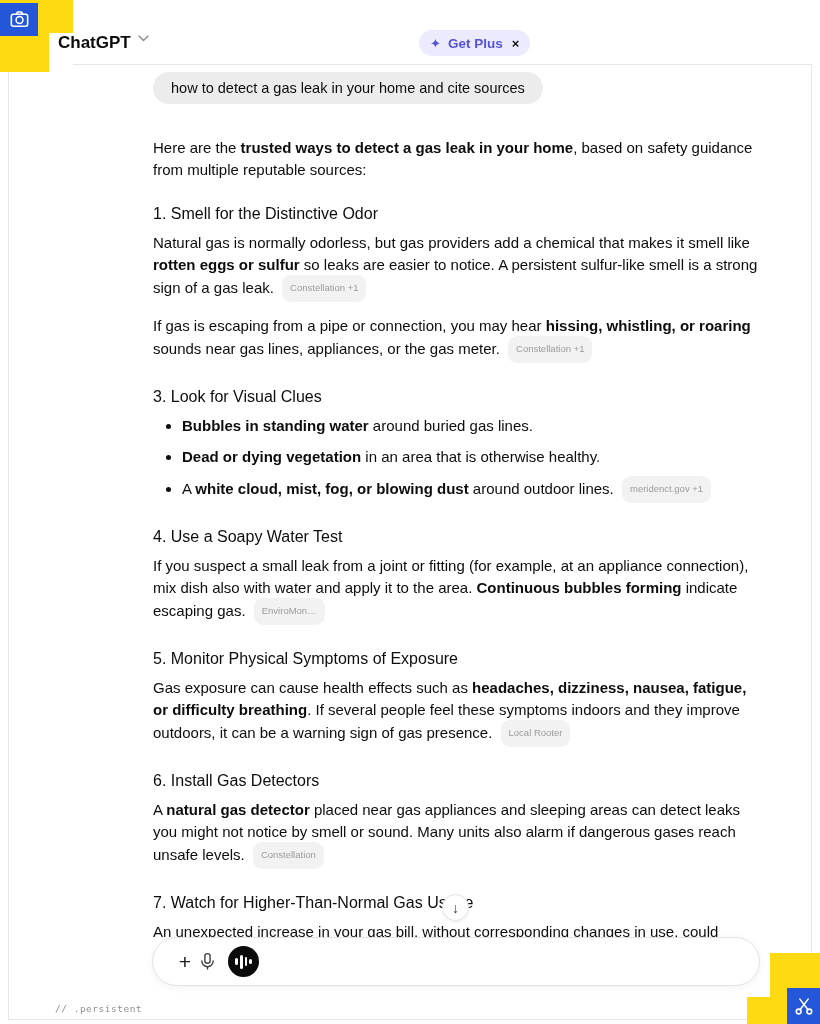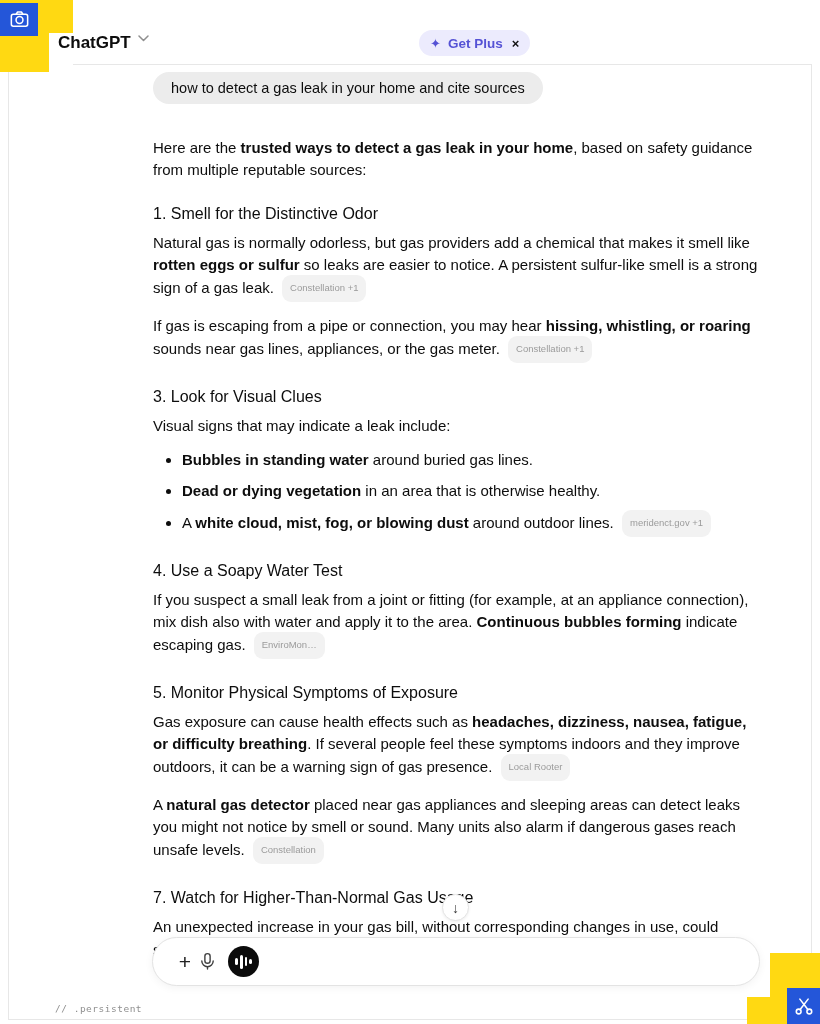--- a/index.html
+++ b/index.html
@@ -103,30 +103,30 @@
       <div class="bubble">how to detect a gas leak in your home and cite sources</div>
     </div>
 
     <p class="body intro"><span>Here are the </span><span class="b">trusted ways to detect a gas leak in your home</span><span>, based on safety guidance from multiple reputable sources:</span></p>
 
     <div>
         <h3 class="sec">1. Smell for the Distinctive Odor</h3>
         <p class="body"><span>Natural gas is normally odorless, but gas providers add a chemical that makes it smell like </span><span class="b">rotten eggs or sulfur</span><span> so leaks are easier to notice. A persistent sulfur-like smell is a strong sign of a gas leak. </span><span class="cite">Constellation  +1</span></p>
         <p class="body"><span>If gas is escaping from a pipe or connection, you may hear </span><span class="b">hissing, whistling, or roaring</span><span> sounds near gas lines, appliances, or the gas meter. </span><span class="cite">Constellation  +1</span></p>
         <h3 class="sec">3. Look for Visual Clues</h3>
-        <p class="body"><span>Visual signs that may indicate a leak include:</span></p>
         <ul class="blist">
           <li><span class="b">Bubbles in standing water</span><span> around buried gas lines.</span></li>
           <li><span class="b">Dead or dying vegetation</span><span> in an area that is otherwise healthy.</span></li>
           <li><span>A </span><span class="b">white cloud, mist, fog, or blowing dust</span><span> around outdoor lines. </span><span class="cite">meridenct.gov  +1</span></li>
         </ul>
         <h3 class="sec">4. Use a Soapy Water Test</h3>
         <p class="body"><span>If you suspect a small leak from a joint or fitting (for example, at an appliance connection), mix dish also with water and apply it to the area. </span><span class="b">Continuous bubbles forming</span><span> indicate escaping gas. </span><span class="cite">EnviroMon…</span></p>
         <h3 class="sec">5. Monitor Physical Symptoms of Exposure</h3>
         <p class="body"><span>Gas exposure can cause health effects such as </span><span class="b">headaches, dizziness, nausea, fatigue, or difficulty breathing</span><span>. If several people feel these symptoms indoors and they improve outdoors, it can be a warning sign of gas presence. </span><span class="cite">Local Rooter</span></p>
+        <h3 class="sec">6. Install Gas Detectors</h3>
         <p class="body"><span>A </span><span class="b">natural gas detector</span><span> placed near gas appliances and sleeping areas can detect leaks you might not notice by smell or sound. Many units also alarm if dangerous gases reach unsafe levels. </span><span class="cite">Constellation</span></p>
         <h3 class="sec">7. Watch for Higher-Than-Normal Gas Usage</h3>
         <p class="body"><span>An unexpected increase in your gas bill, without corresponding changes in use, could suggest a slow or hidden leak. </span><span class="cite">Constellation</span></p>
       </div>
 
   </div>
 </div>
 
 <div class="scrolldown">
   <span>↓</span>

